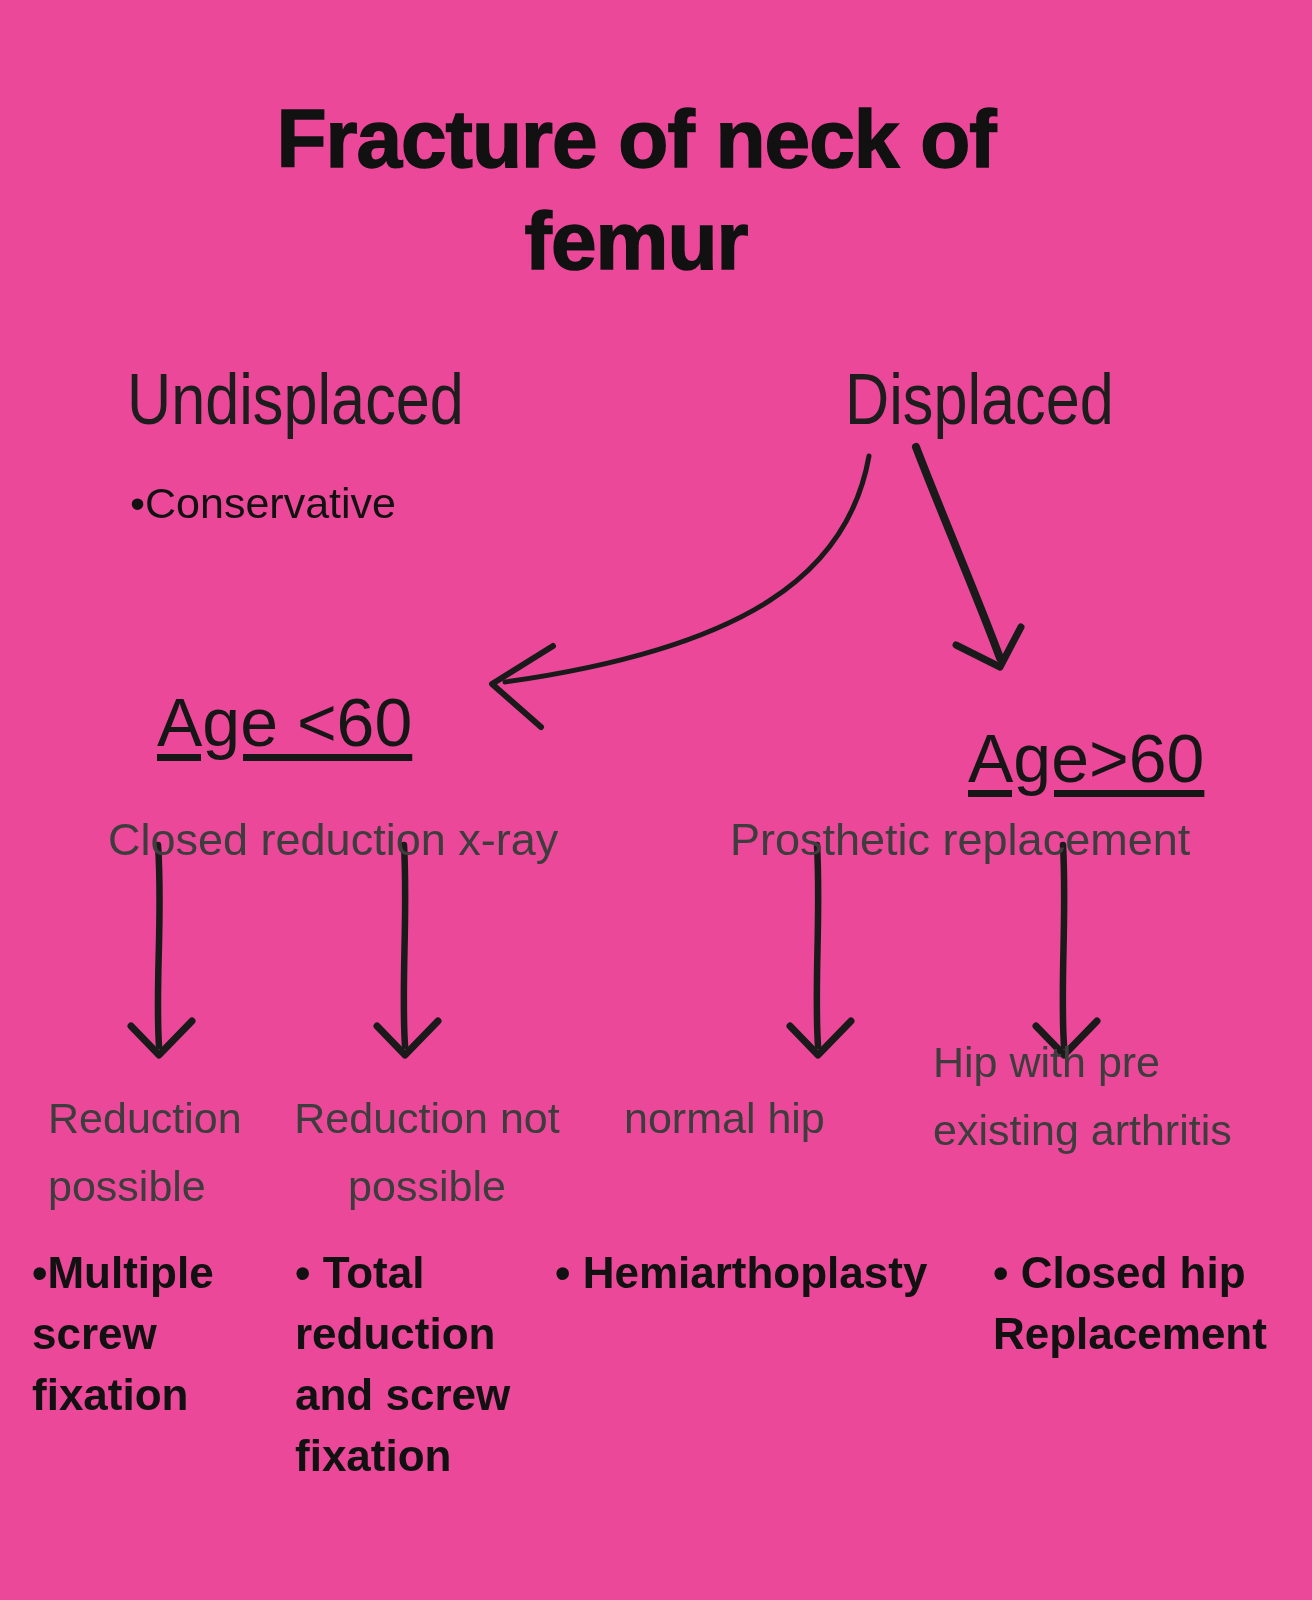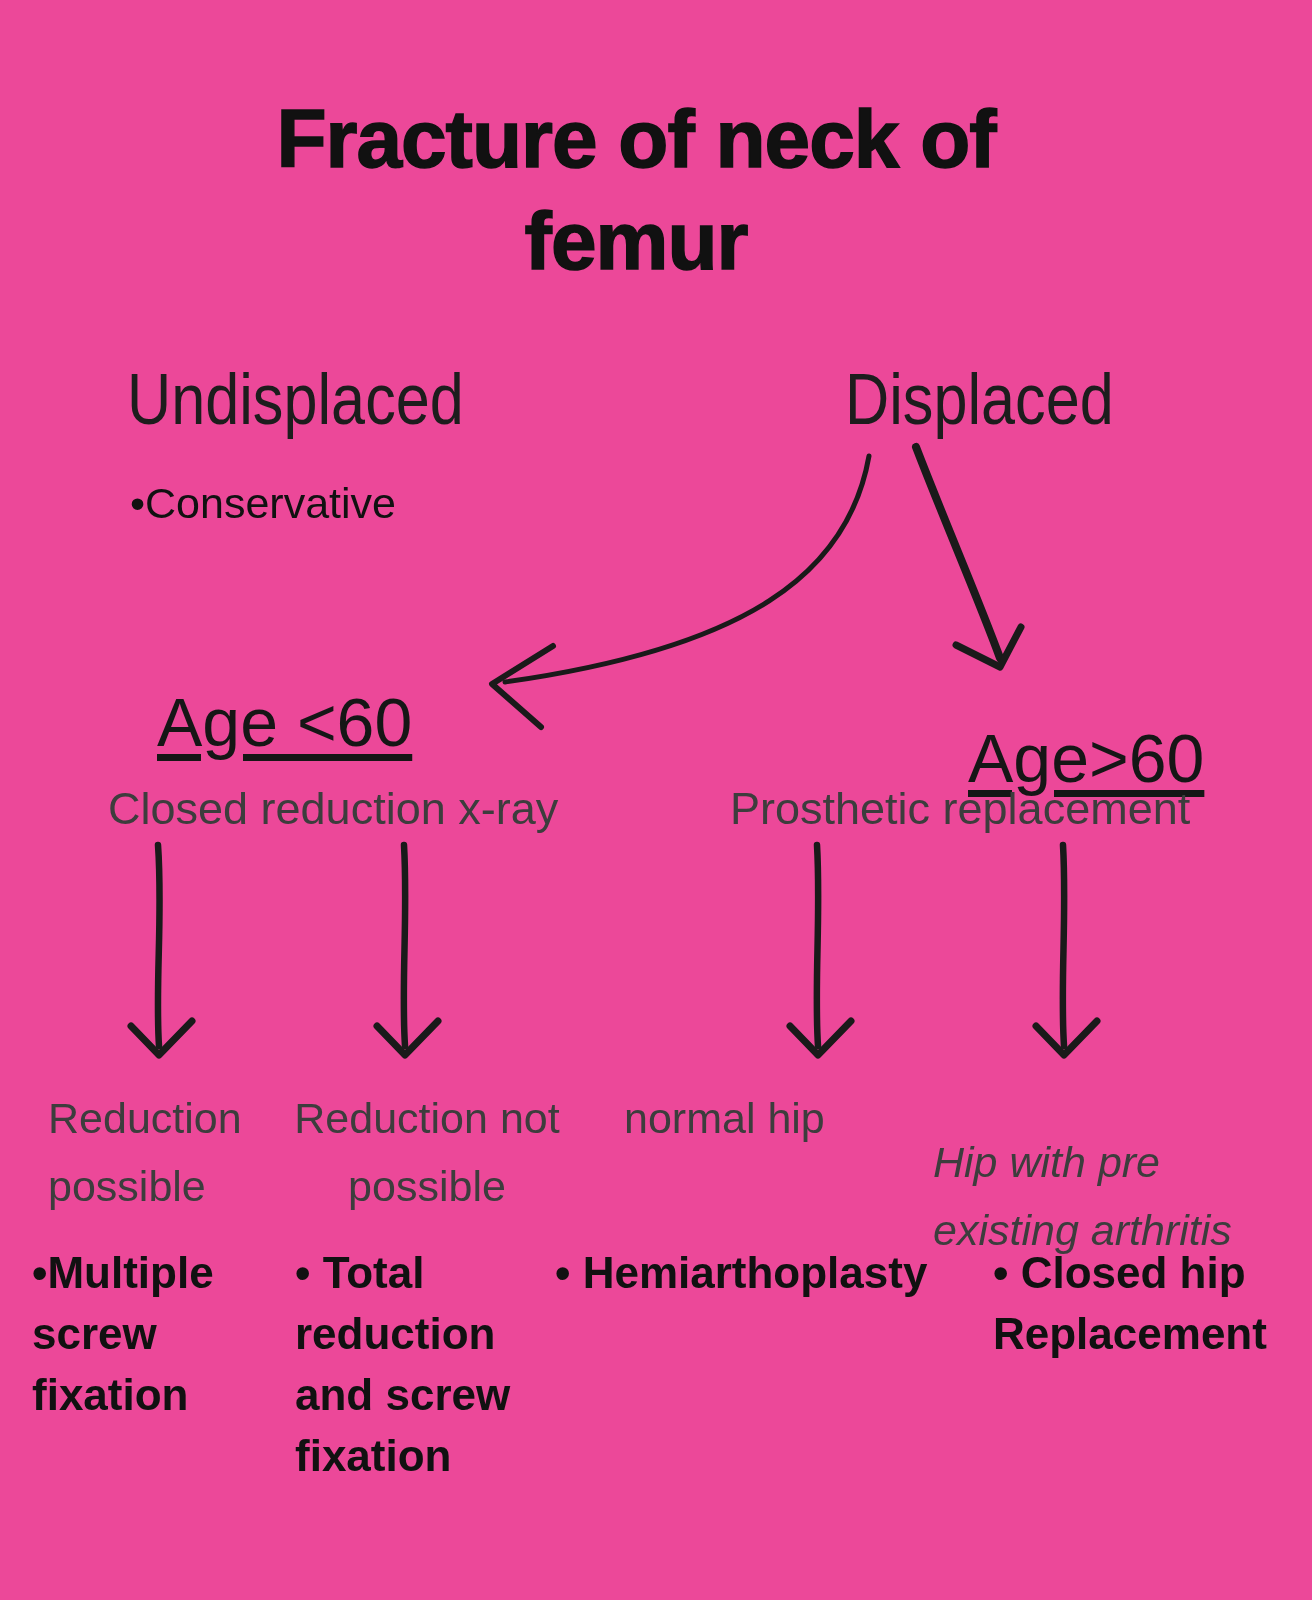--- a/index.html
+++ b/index.html
@@ -35,29 +35,29 @@
 
   .age-heading{
     font-size:68px;font-weight:400;color:#161616;line-height:76px;
     text-decoration:underline;
     text-decoration-thickness:7px;
     text-underline-offset:8px;
   }
   #age-under-60{left:157px;top:684px;}
   #age-over-60{left:968px;top:684px;margin-top:36px;}
 
-  .mgmt{font-size:45px;font-weight:400;color:#3d3d3d;line-height:52px;}
+  .mgmt{font-size:45px;font-weight:400;color:#3d3d3d;line-height:52px;margin-top:31px;}
   #mgmt-under-60{left:108px;top:783px;}
   #mgmt-over-60{left:730px;top:783px;}
 
   .cond{font-size:43px;font-weight:400;color:#3d3d3d;line-height:68px;}
   #cond-reduction-possible{left:48px;top:1084px;}
   #cond-reduction-not-possible{left:282px;top:1084px;width:290px;text-align:center;}
   #cond-otherwise-normal-hip{left:624px;top:1084px;}
-  #cond-pre-existing-arthritis{left:933px;top:1128px;font-style:italic;}
+  #cond-pre-existing-arthritis{left:933px;top:1028px;}
 
   .tx{font-size:44px;font-weight:700;color:#111;line-height:61px;}
   #tx-multiple-screw-fixation{left:32px;top:1242px;}
   #tx-open-reduction{left:295px;top:1242px;}
   #tx-hemiarthoplasty{left:555px;top:1242px;}
   #tx-total-hip-replacement{left:993px;top:1242px;}
 
   #arrow-layer{
     position:absolute;left:0;top:0;width:1312px;height:1600px;
     pointer-events:none;

